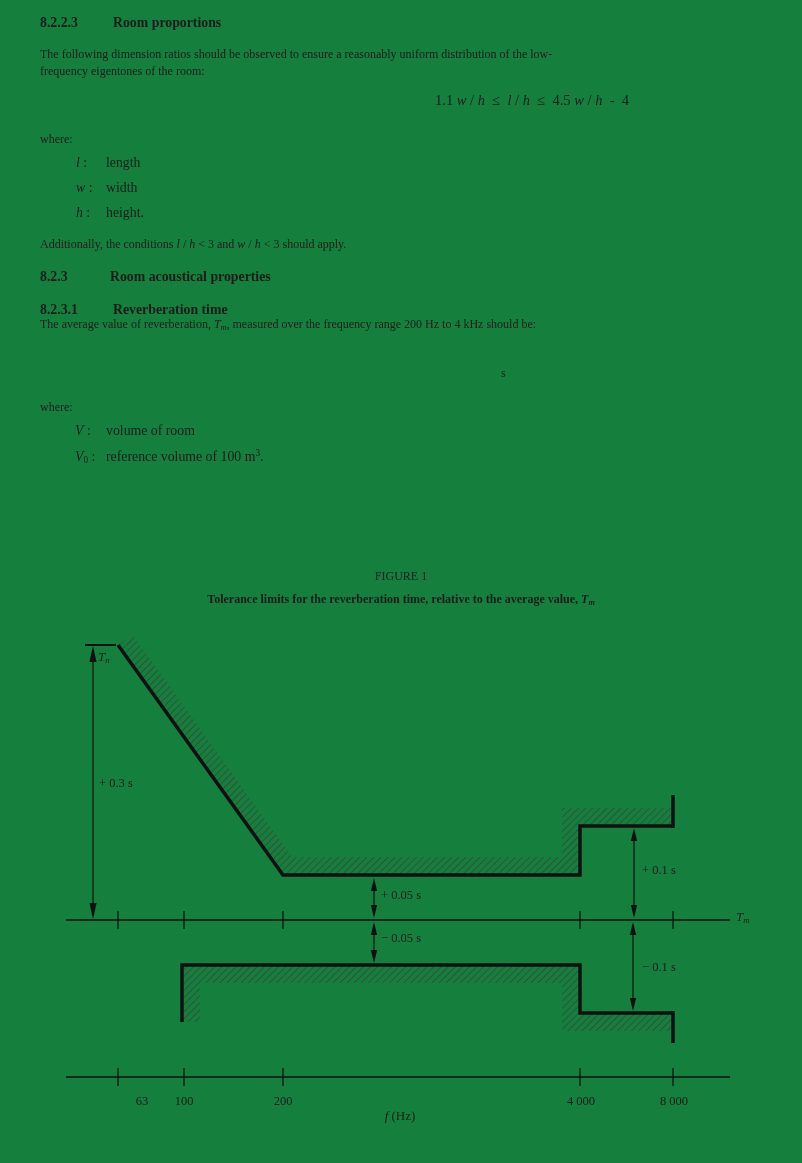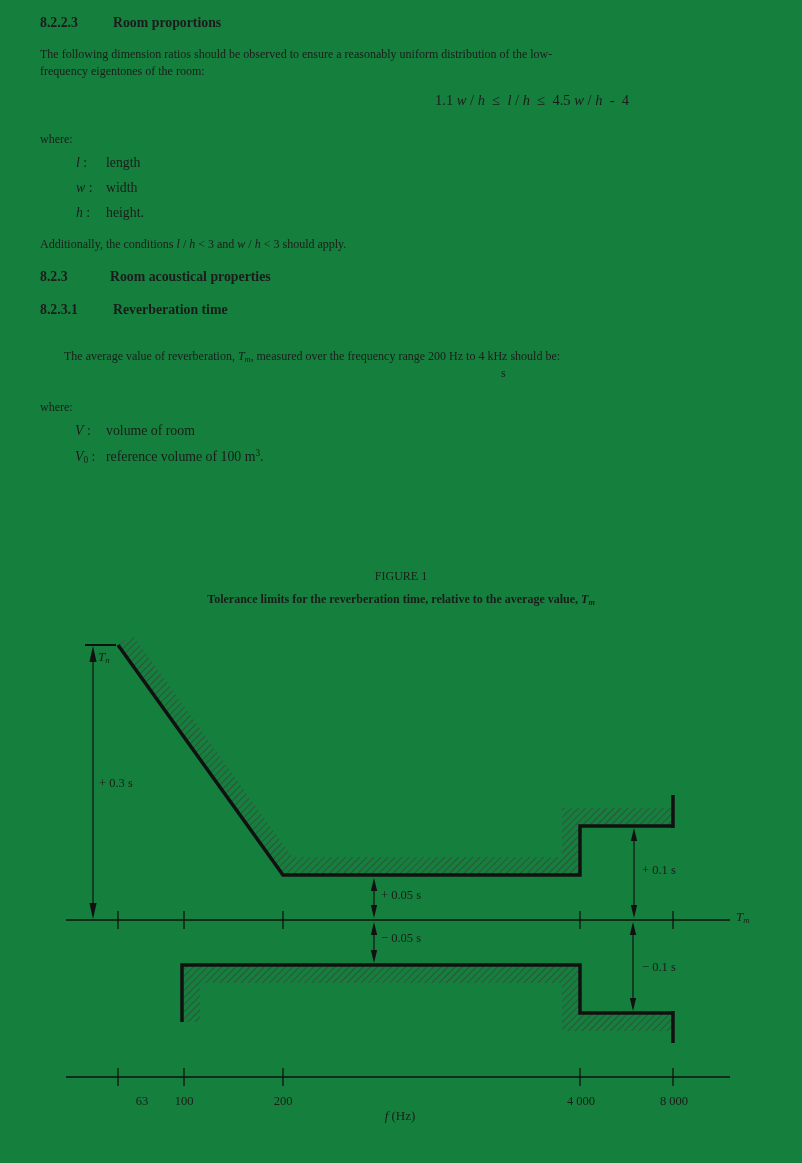--- a/index.html
+++ b/index.html
@@ -54,21 +54,21 @@
   <div class="abs body-text" style="left:40px;top:236px;"><span>Additionally, the conditions </span><span style="font-style: italic;">l</span><span> / </span><span style="font-style: italic;">h</span><span> &lt; 3 and </span><span style="font-style: italic;">w</span><span> / </span><span style="font-style: italic;">h</span><span> &lt; 3 should apply.</span></div>
 
   <div class="abs head" style="left:40px;top:269px;">
     <span class="hnum" style="width:70px;">8.2.3</span><span>Room acoustical properties</span>
   </div>
 
   <div class="abs head" style="left:40px;top:302px;">
     <span class="hnum" style="width:73px;">8.2.3.1</span><span>Reverberation time</span>
   </div>
 
-  <div class="abs body-text" style="left:40px;top:348px;margin-left:24px;"><span>The average value of reverberation, </span><span style="font-style: italic;">T</span><span class="tsub" style="font-style: italic;">m</span><span>, measured over the frequency range 200 Hz to 4 kHz should be:</span></div>
+  <div class="abs body-text" style="left:40px;top:316px;"><span>The average value of reverberation, </span><span style="font-style: italic;">T</span><span class="tsub" style="font-style: italic;">m</span><span>, measured over the frequency range 200 Hz to 4 kHz should be:</span></div>
 
   <div class="abs body-text" style="left:501px;top:365px;">s</div>
 
   <div class="abs body-text" style="left:40px;top:399px;">where:</div>
 
   <div class="abs defrow" style="left:75px;top:423px;">
     <span class="defsym" style="width:31px;"><span style="font-style: italic;">V</span><span> :</span></span><span><span>volume of room</span></span>
   </div>
   <div class="abs defrow" style="left:75px;top:448px;">
     <span class="defsym" style="width:31px;"><span style="font-style: italic;">V</span><span class="tsub">0</span><span> :</span></span><span><span>reference volume of 100 m</span><span class="tsup">3</span><span>.</span></span>

